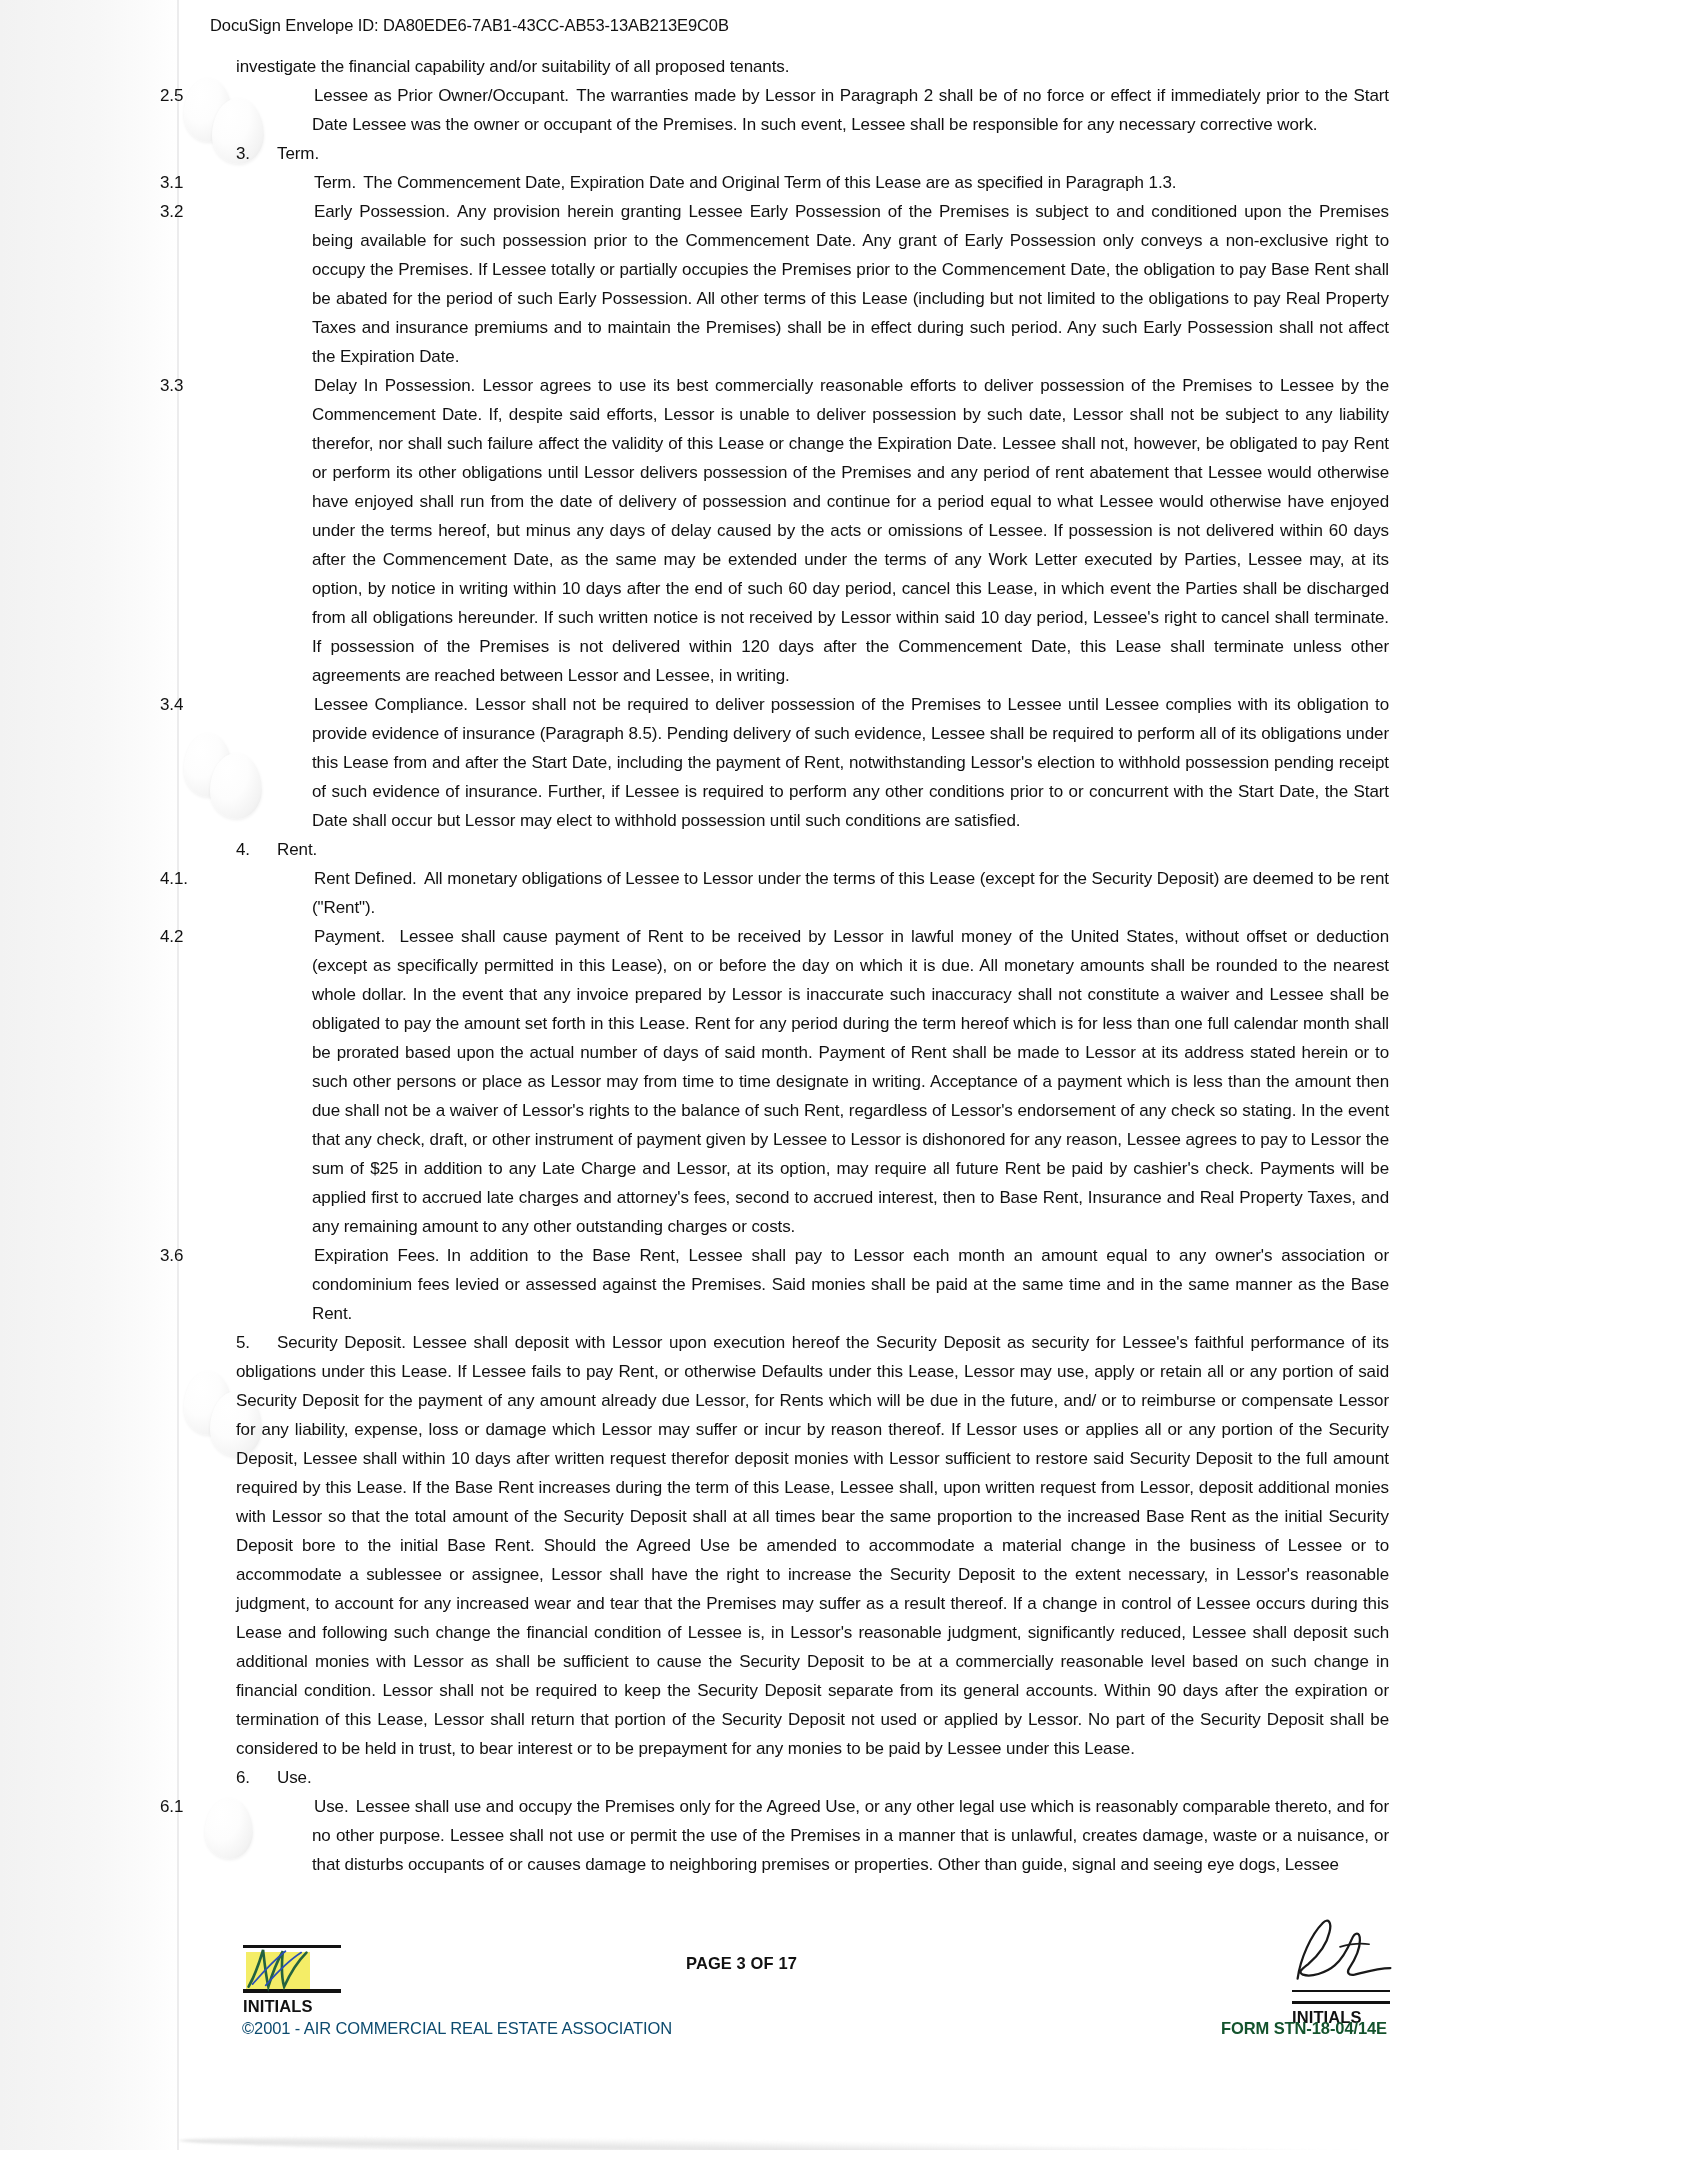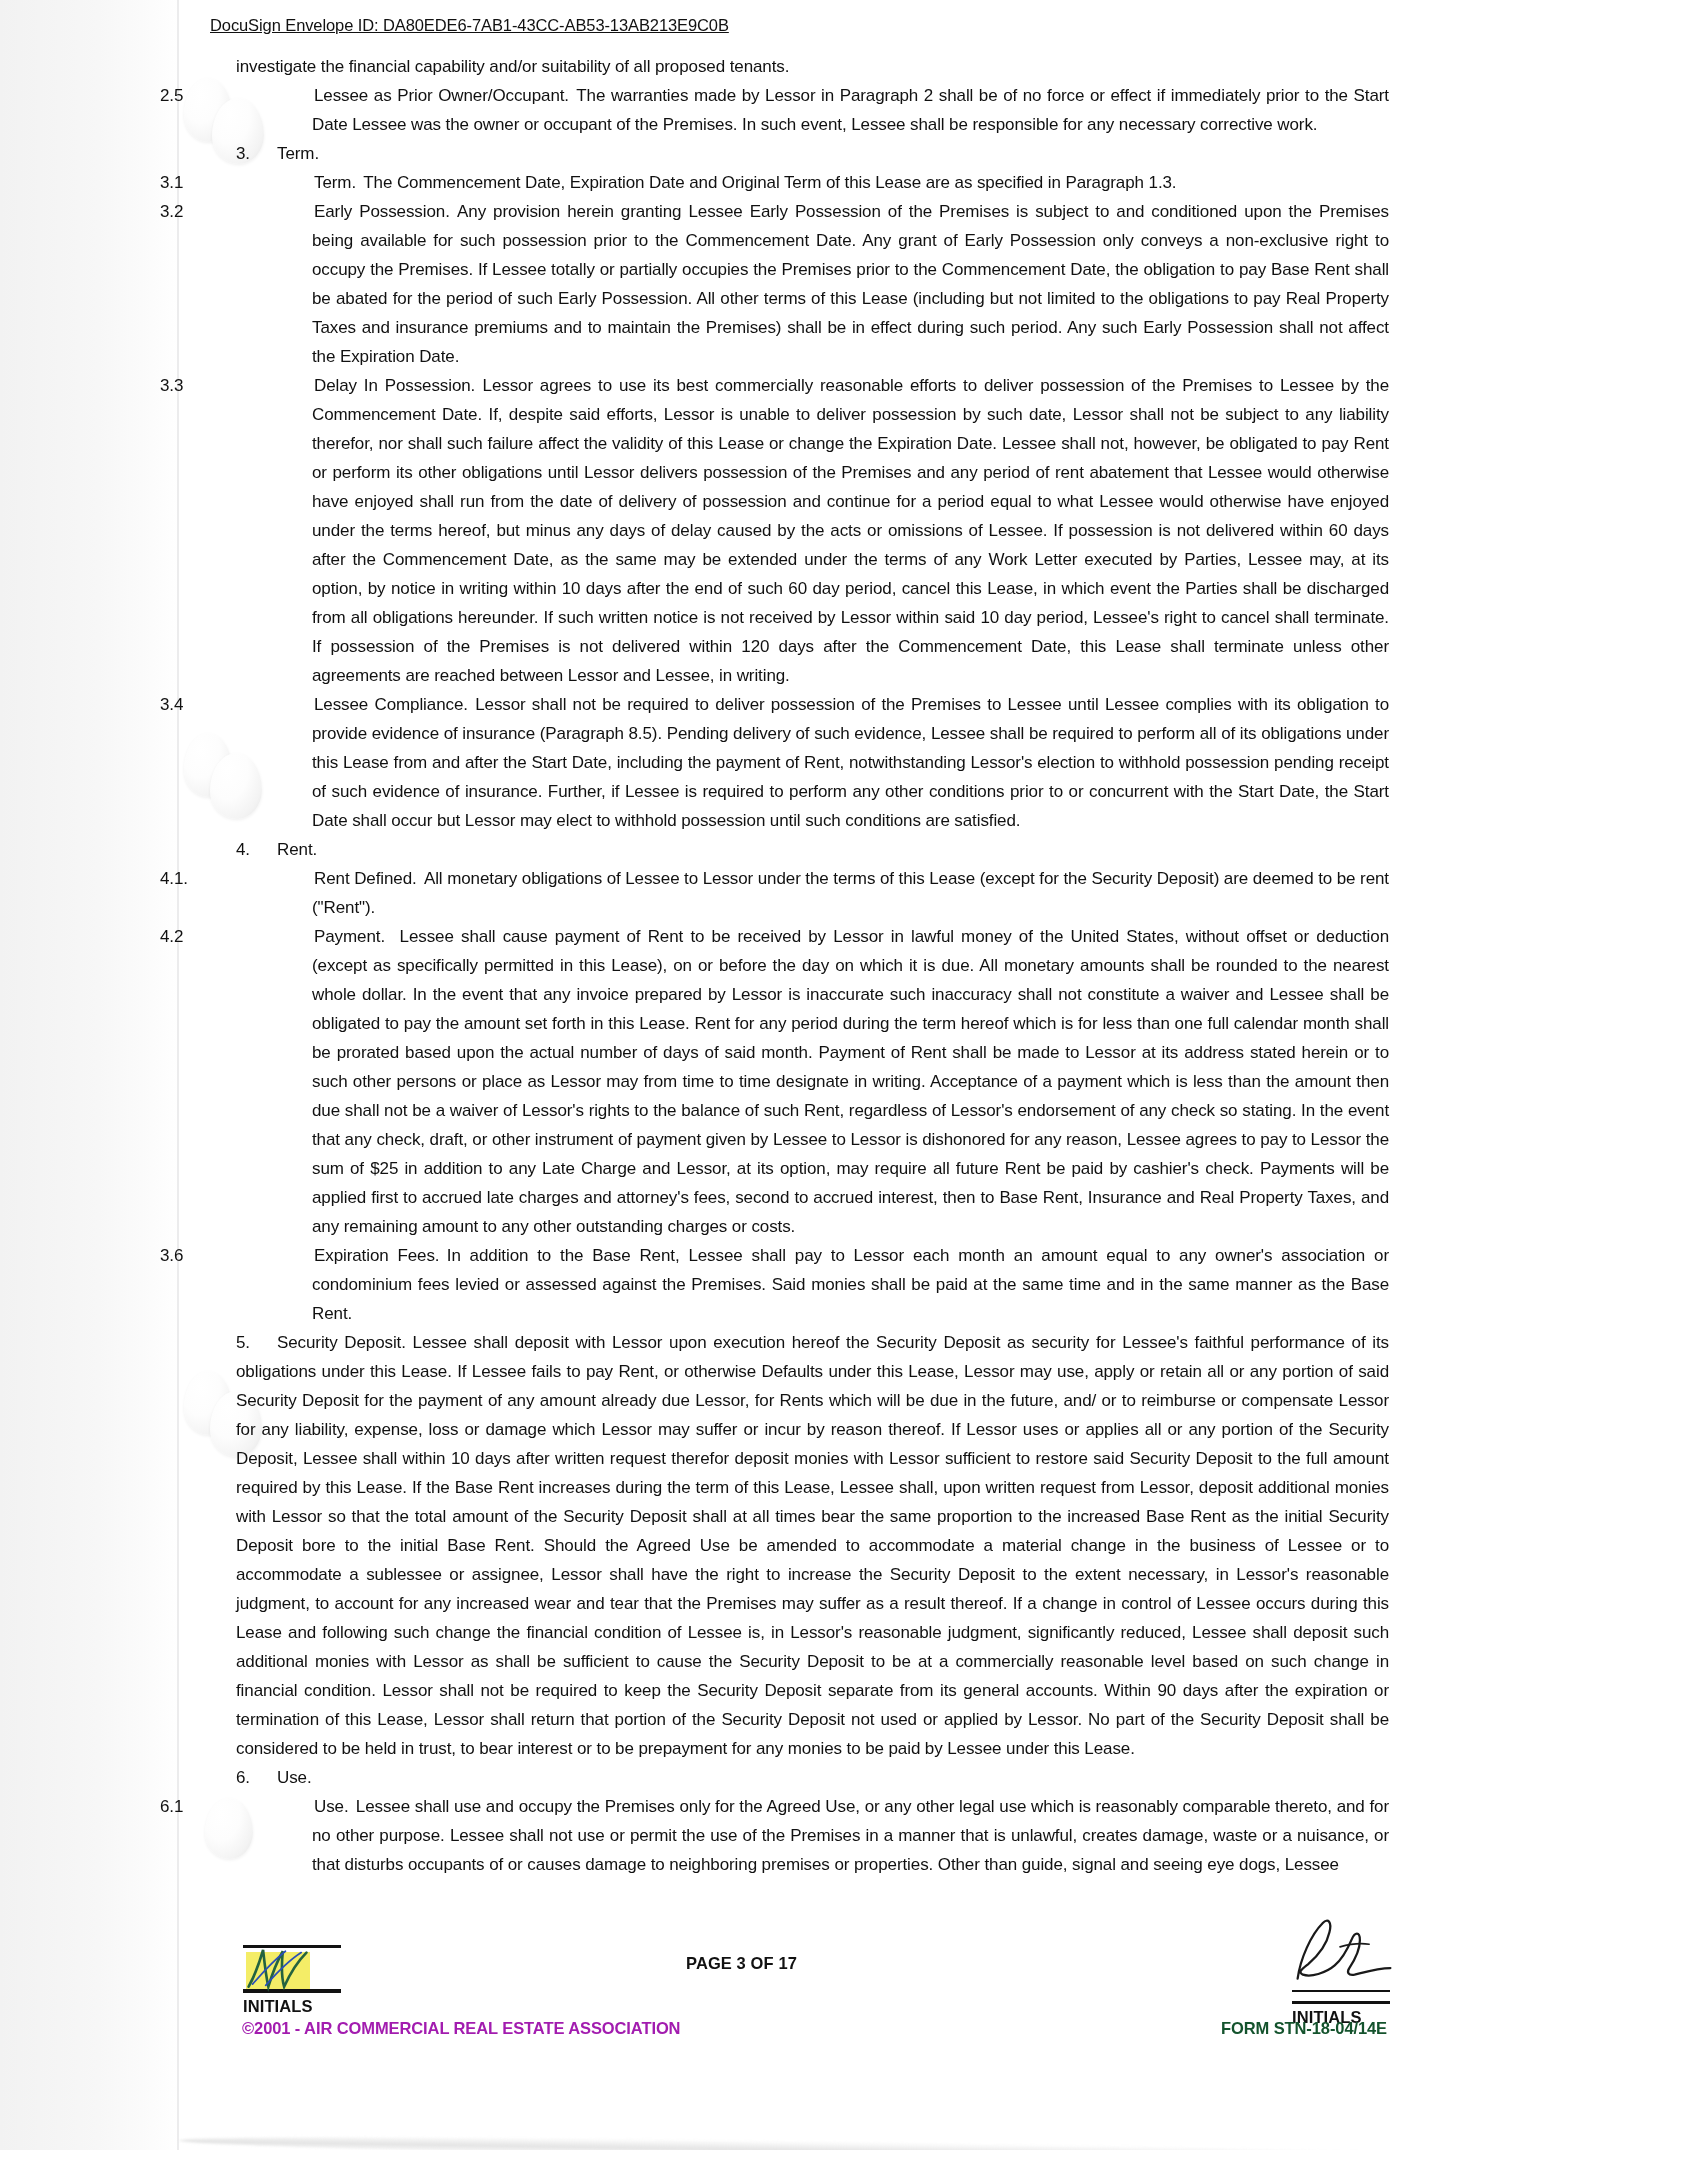--- a/index.html
+++ b/index.html
@@ -82,21 +82,20 @@
   }
 
   .envelope-id {
     position: absolute;
     left: 210px;
     top: 16px;
     font-size: 16.5px;
     letter-spacing: -0.1px;
     color: #111;
     white-space: nowrap;
-    text-decoration: underline;
   }
 
   .body-col {
     position: absolute;
     left: 236px;
     top: 52px;
     width: 1161px;
   }
 
   p.para {
@@ -168,22 +167,22 @@
     background: #f3ec5a;
     opacity: 0.92;
   }
   .sig-svg { position: absolute; left: 0; top: -2.6px; }
 
   .copyright {
     position: absolute;
     left: 237px;
     top: 2019px;
     font-size: 16.5px;
-    font-weight: bold;
-    color: #a21caf;
+    font-weight: normal;
+    color: #0c4a6e;
     letter-spacing: -0.1px;
   }
   .formcode {
     position: absolute;
     left: 1216px;
     top: 2019px;
     font-size: 16.5px;
     font-weight: bold;
     color: #14532d;
     letter-spacing: -0.1px;

